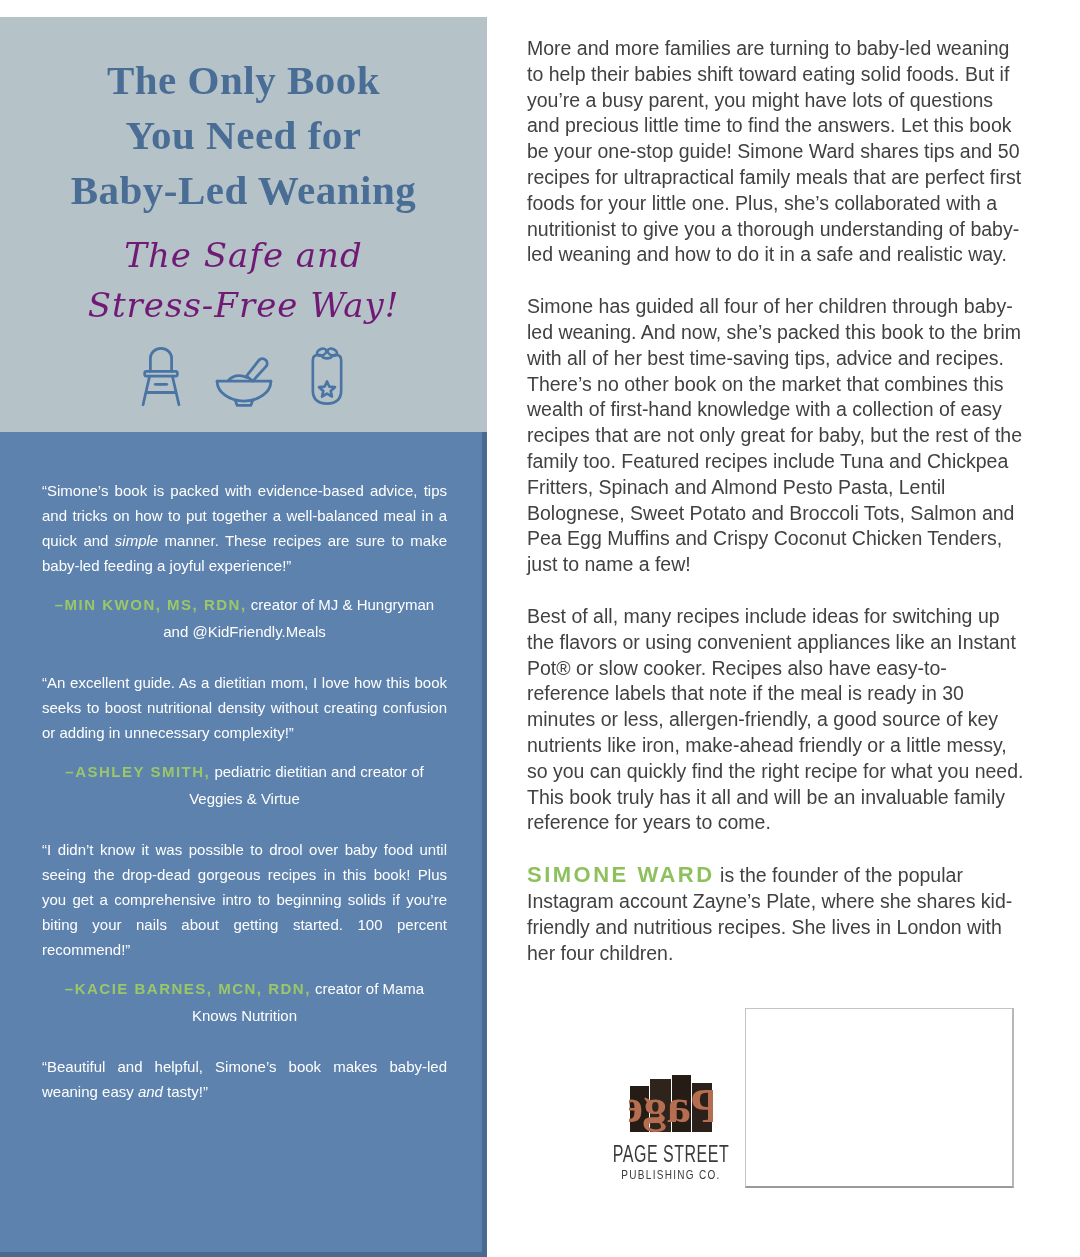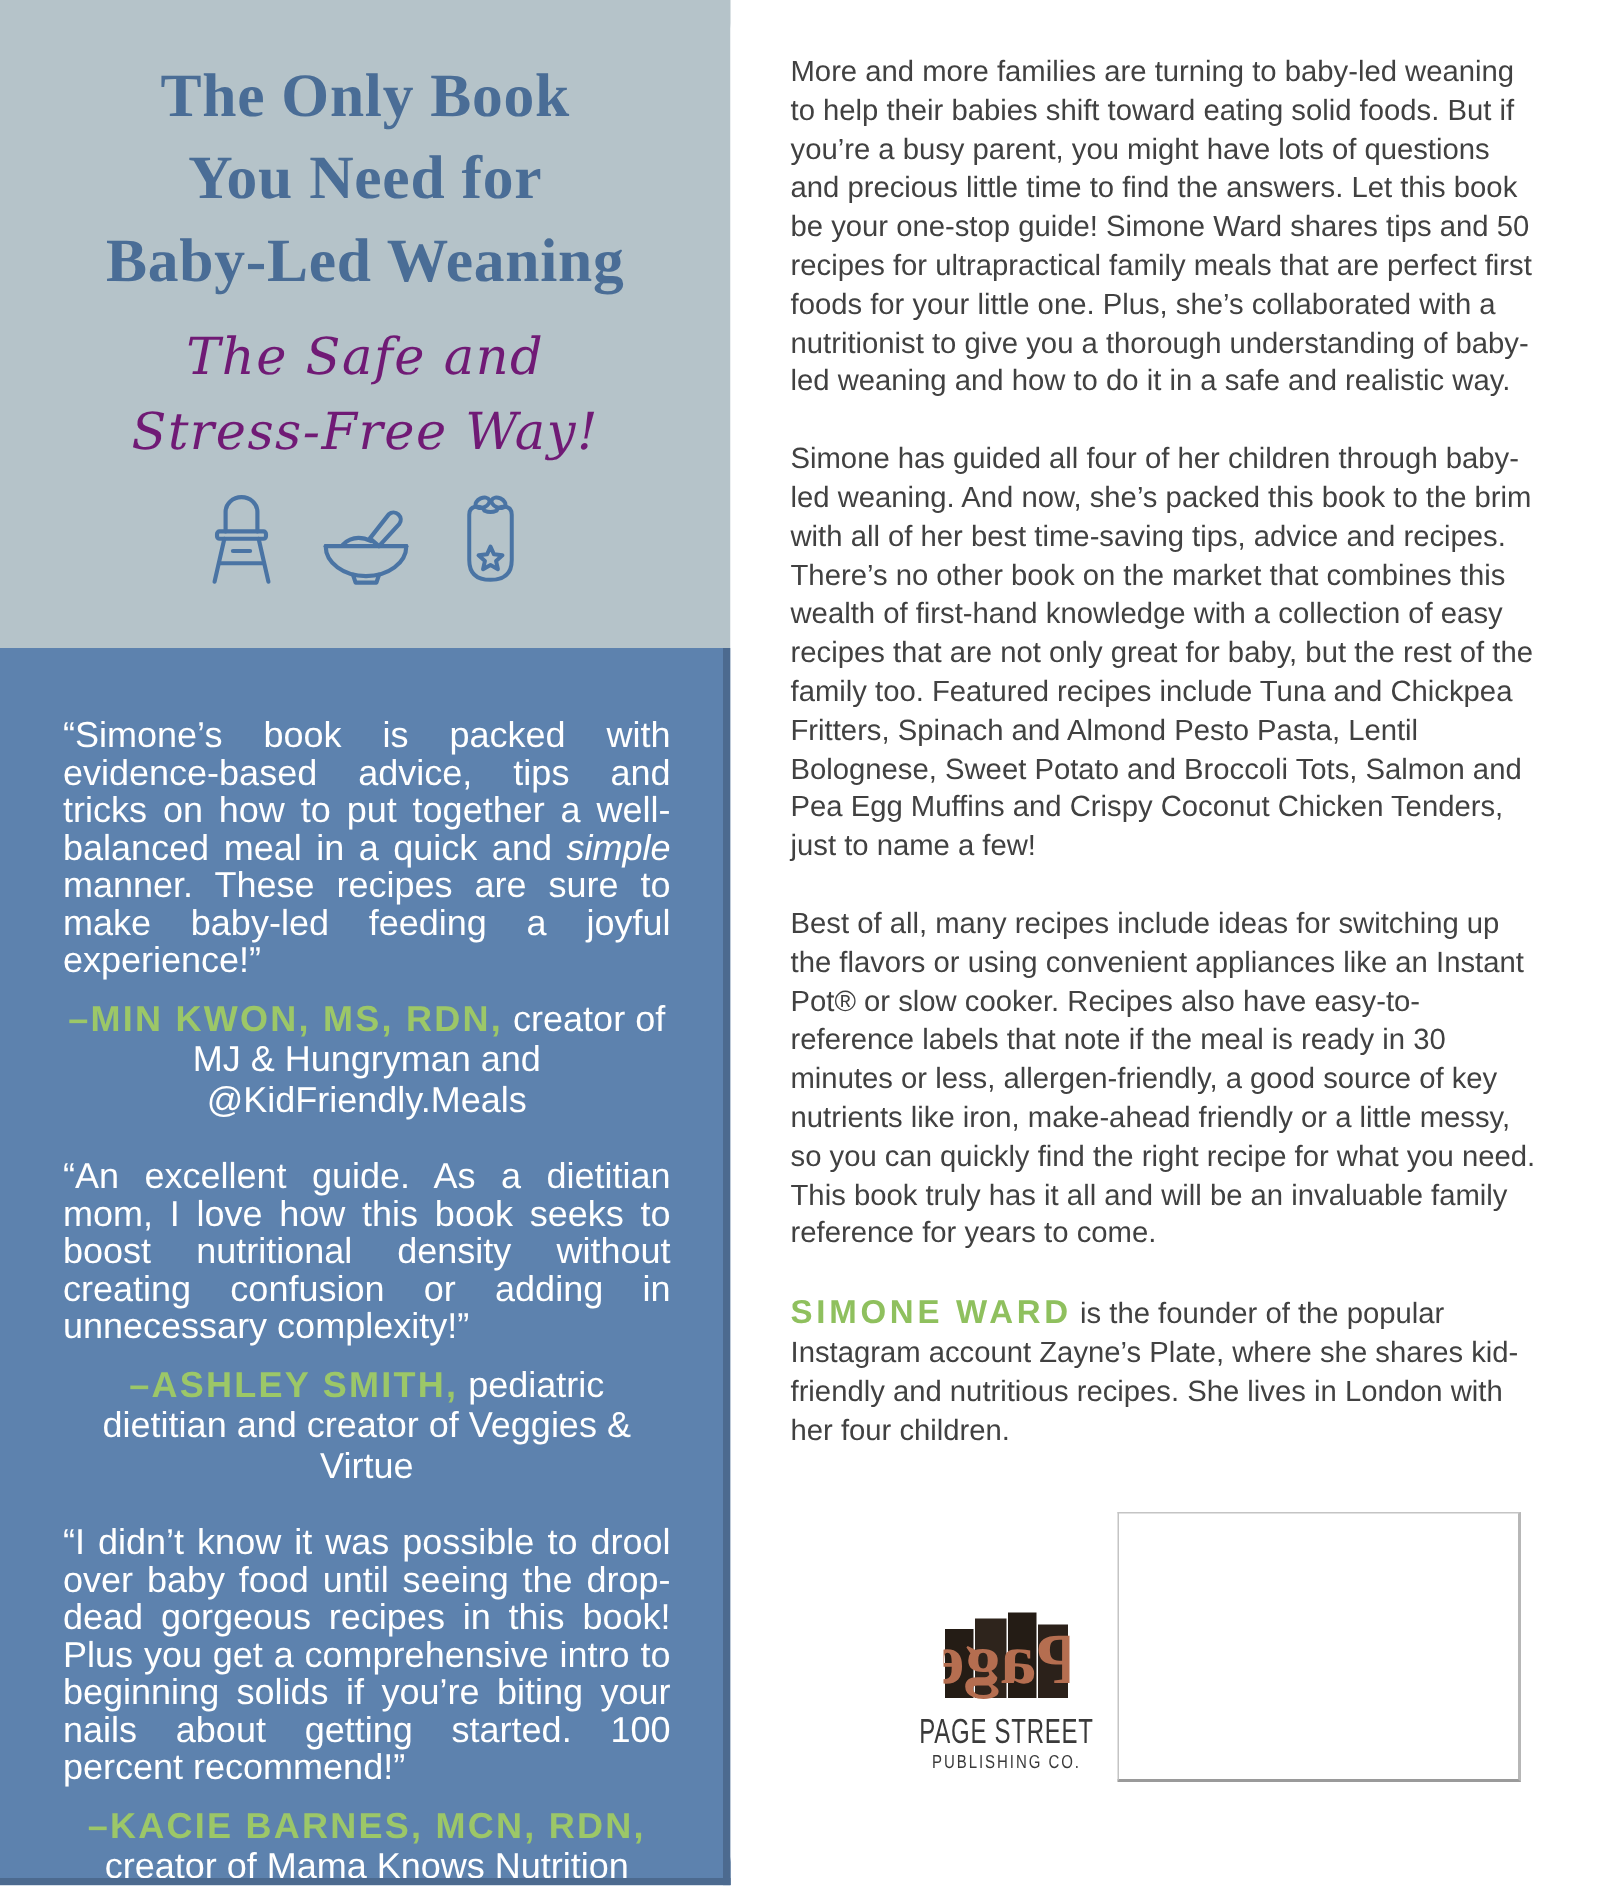--- a/index.html
+++ b/index.html
@@ -1,32 +1,32 @@
 <!DOCTYPE html>
 <html><head>
 <meta charset="utf-8">
 <style>
   html,body{margin:0;padding:0;background:#fff;}
   .page{position:relative;width:1080px;height:1257px;background:#fff;overflow:hidden;
         font-family:"Liberation Sans",sans-serif;}
 
   
   .left-col{position:absolute;left:0;top:0;width:487px;height:1257px;}
-  .top-panel{position:absolute;left:0;top:0;width:100%;height:432px;background:#b5c3c9;
+  .top-panel{position:absolute;left:0;top:17px;width:100%;height:432px;background:#b5c3c9;
              text-align:center;box-sizing:border-box;padding-top:36px;}
   .title-line{font-family:"Liberation Serif",serif;font-weight:700;font-size:41px;
               line-height:55px;color:#4a6d96;letter-spacing:.5px;}
   .script-sub{margin-top:12px;font-family:"DejaVu Serif",serif;font-style:italic;
               font-size:34px;line-height:50px;color:#701a75;letter-spacing:1px;}
   .icons-row{margin-top:16px;display:flex;justify-content:center;align-items:flex-end;gap:24px;}
   .icons-row svg{display:block;}
 
   .blue-panel{position:absolute;left:0;top:432px;width:100%;height:825px;background:#5d82ae;
               box-sizing:border-box;padding:46px 40px 0 42px;color:#fff;
-              font-size:24px;line-height:25px;}
+              font-size:15px;line-height:25px;}
   .edge-right{position:absolute;right:0;top:432px;width:5px;height:825px;background:#4c6a8f;}
   .edge-bottom{position:absolute;left:0;bottom:0;width:487px;height:5px;background:#4c6a8f;}
   .t{margin:0 0 25px 0;padding:0;}
   .quote{margin:0;text-align:justify;}
   .attr{margin:13px 0 0 0;line-height:27px;}
   .attr .green{color:#9cc768;font-weight:700;letter-spacing:1.5px;margin-top:36px;}
   .align-center{text-align:center;}
   .align-right{text-align:center;}
   .align-left{text-align:left;}
 

